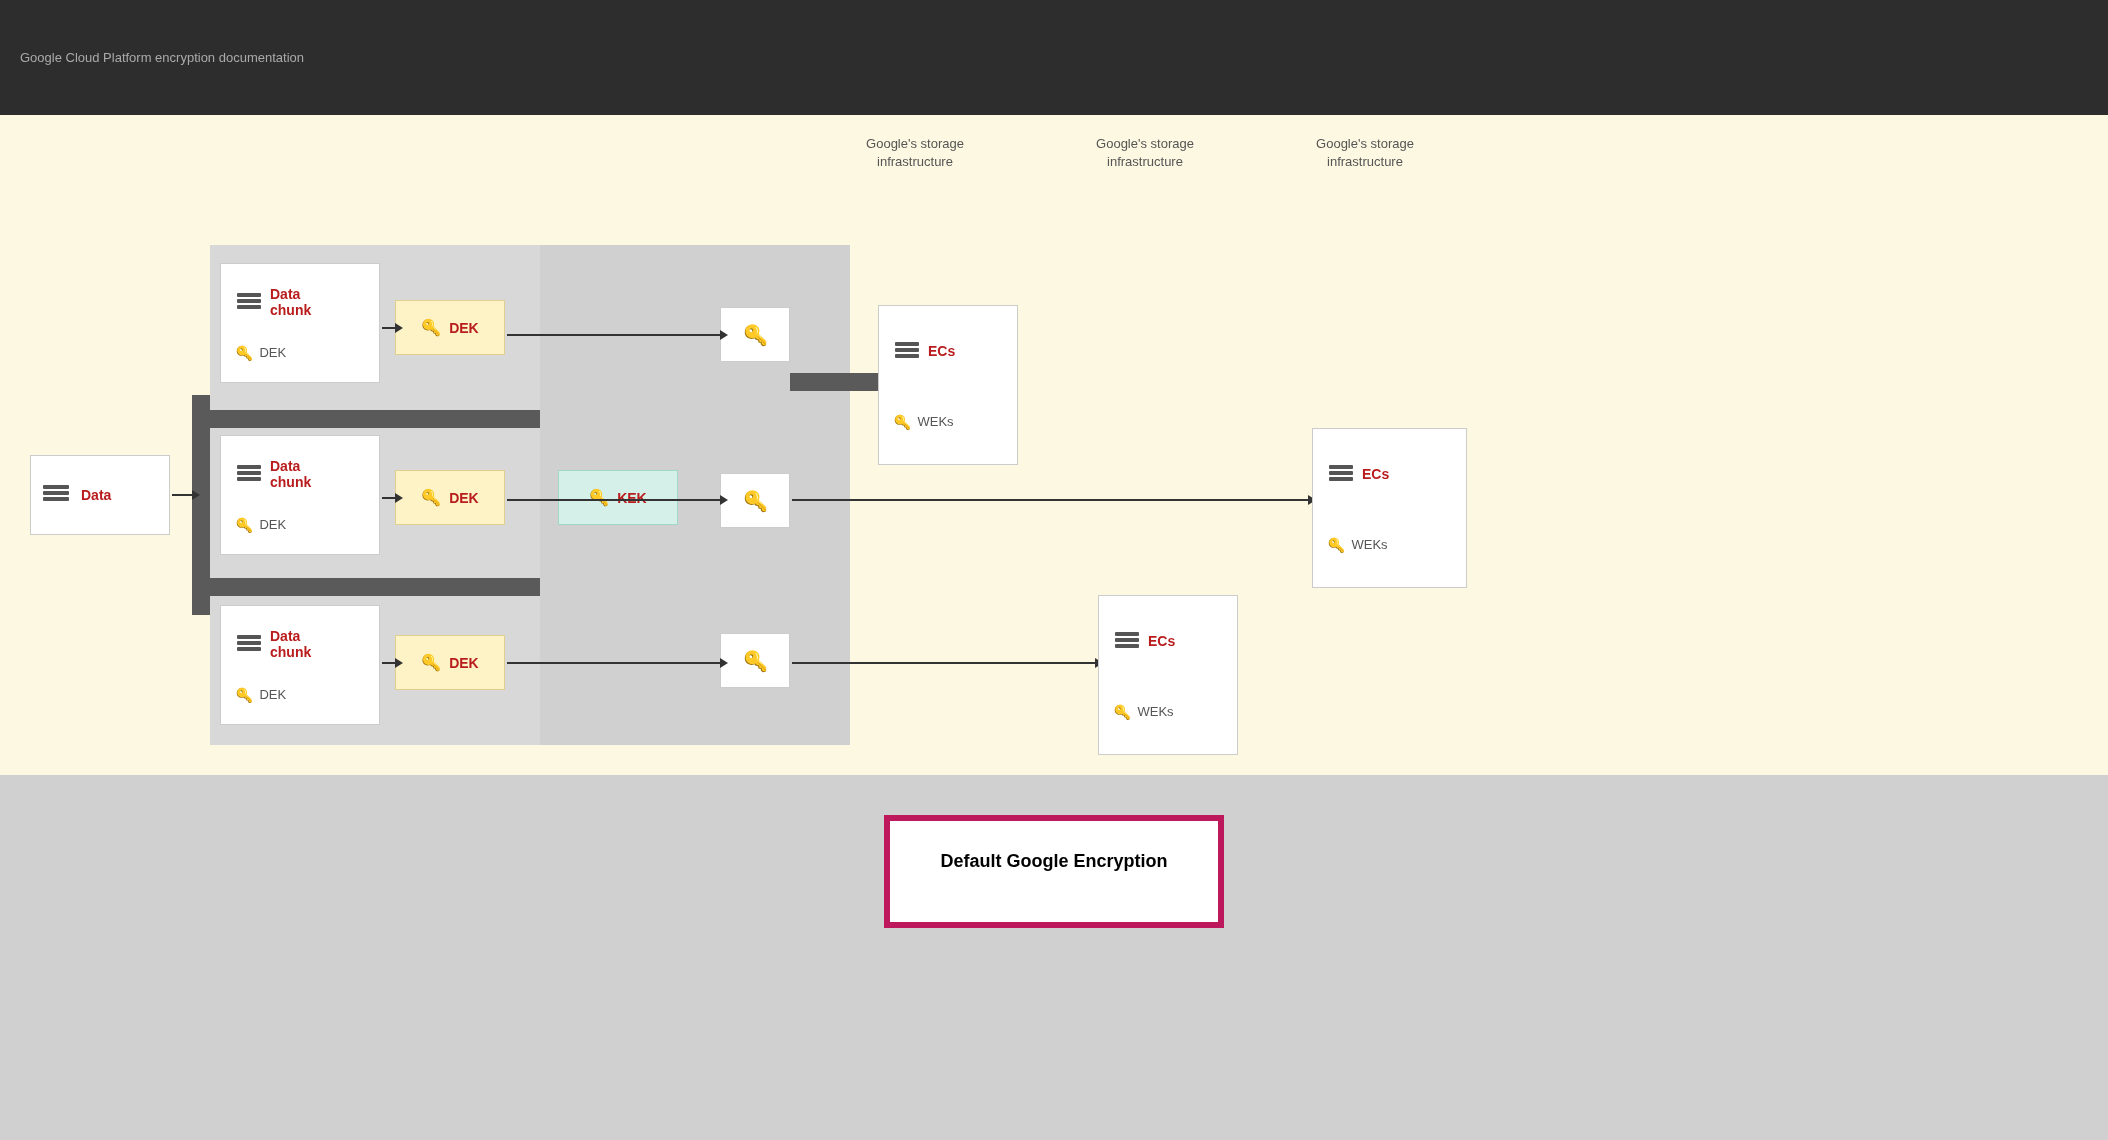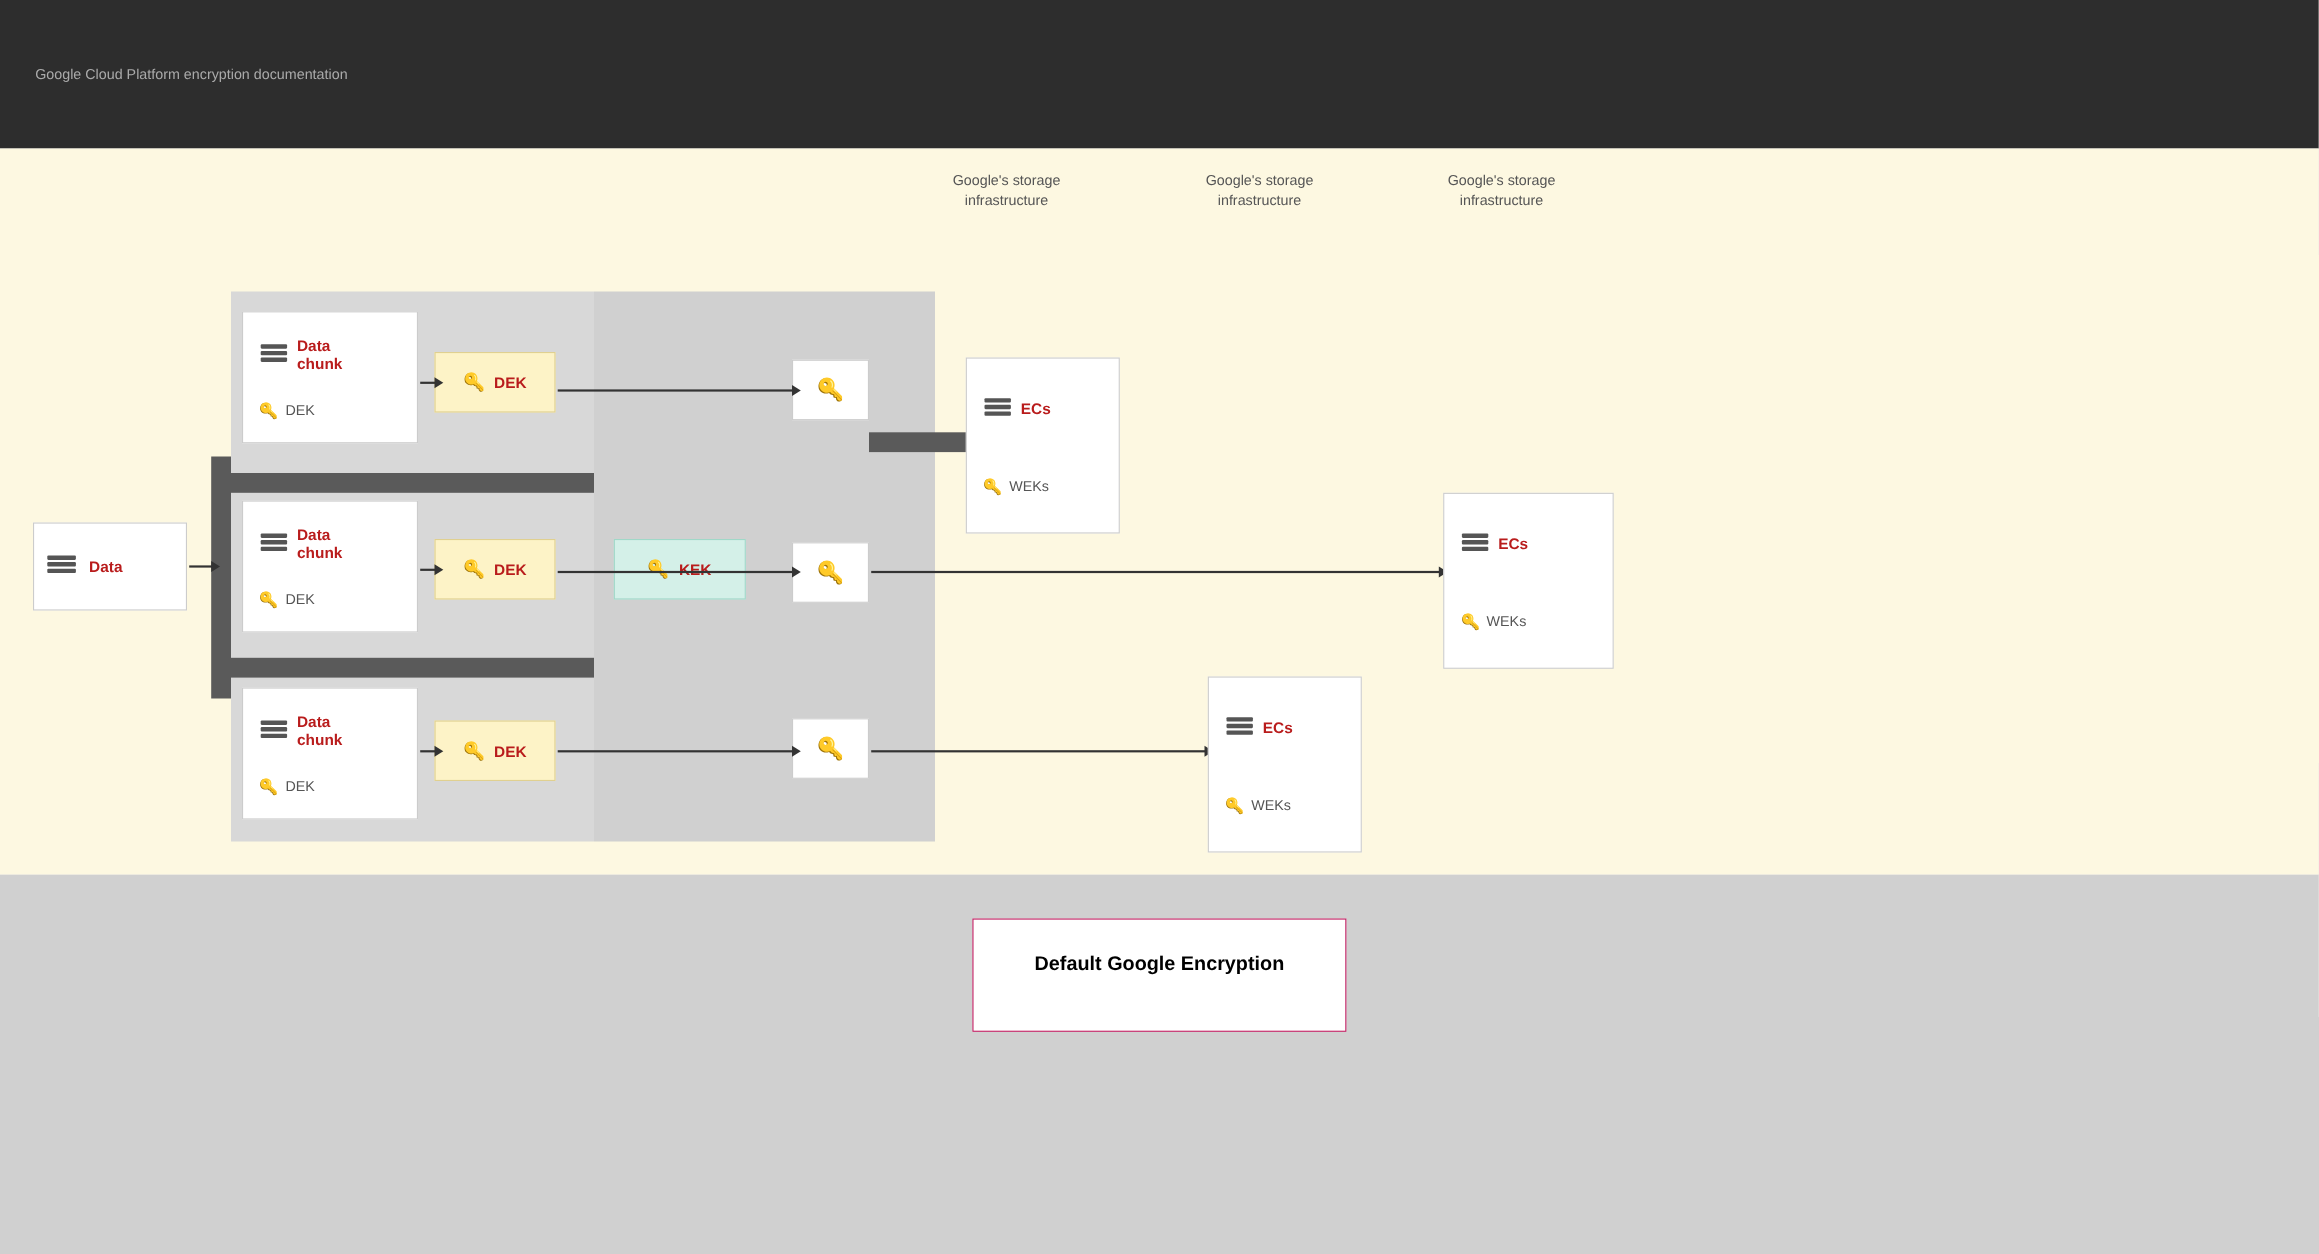--- a/index.html
+++ b/index.html
@@ -7,25 +7,25 @@
       width: 2108px;
       height: 1140px;
       background: #e8e8e8;
       font-family: Arial, sans-serif;
       overflow: hidden;
     }
 
     
     .toolbar {
       width: 100%;
-      height: 135px;
+      height: 115px;
       background: #2d2d2d;
       display: flex;
       align-items: center;
-      padding: 0 32px;
+      padding: 0 20px;
       gap: 10px;
     }
     .toolbar-text {
       color: #aaa;
       font-size: 13px;
     }
 
     
     .main-area {
       width: 100%;
@@ -41,21 +41,21 @@
       height: 365px;
       background: #d0d0d0;
       display: flex;
       align-items: flex-start;
       justify-content: center;
       padding-top: 40px;
     }
 
     .legend-box {
       background: white;
-      border: 1px solid #be185d;
+      border: 6px solid #be185d;
       padding: 30px 50px;
       text-align: center;
       min-width: 340px;
     }
 
     .legend-title {
       font-weight: bold;
       font-size: 18px;
       margin-bottom: 20px;
     }

